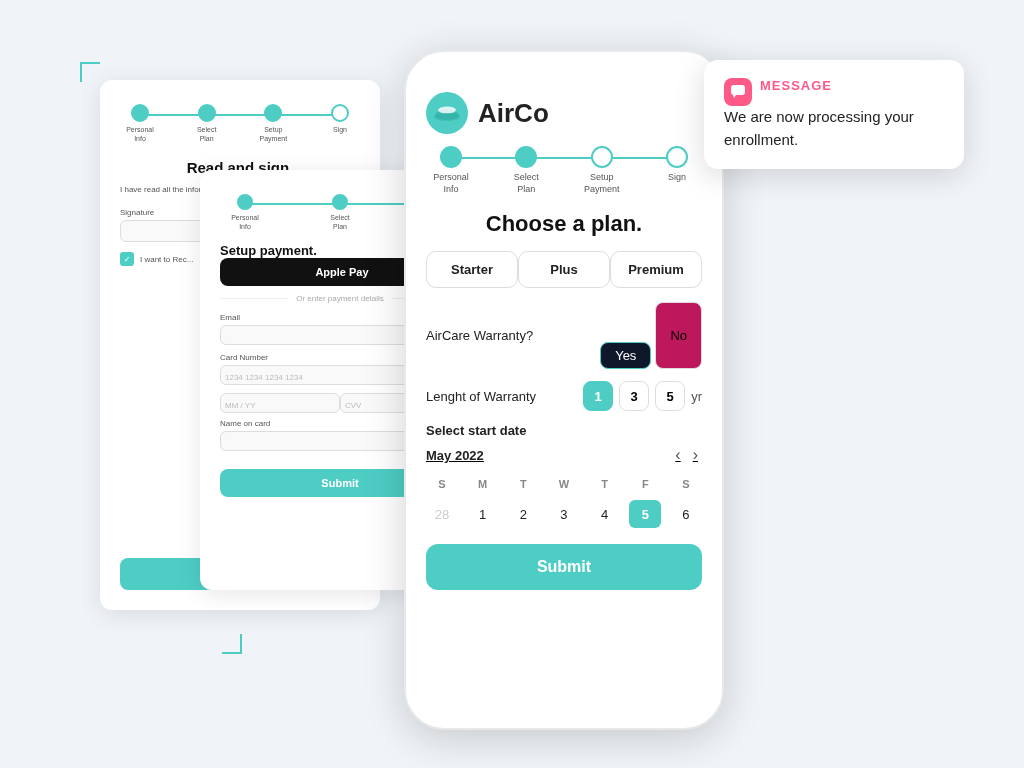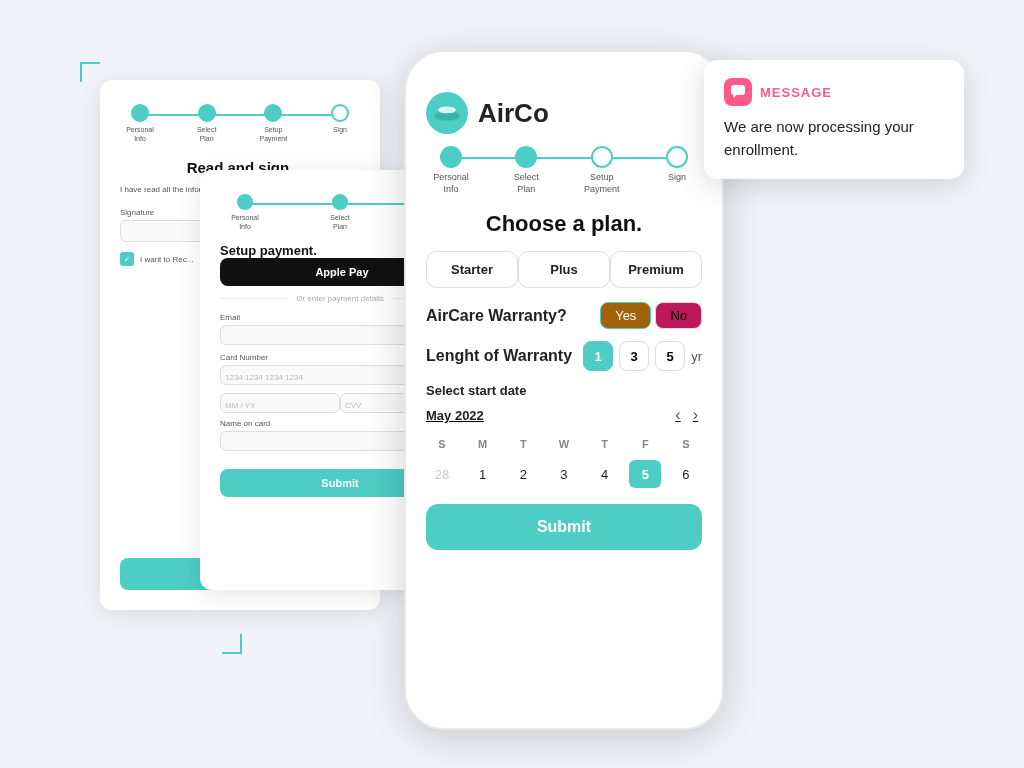--- a/index.html
+++ b/index.html
@@ -74,23 +74,21 @@
       top: 60px;
       width: 260px;
       background: #fff;
       border-radius: 14px;
       box-shadow: 0 6px 30px rgba(0,0,0,0.15);
       padding: 18px 20px;
       z-index: 10;
     }
     .message-header {
       display: flex;
-      align-items: center;
       gap: 8px;
-      margin-bottom: 10px;
     }
     .message-icon {
       width: 28px;
       height: 28px;
       background: #ff5a87;
       border-radius: 8px;
       display: flex;
       align-items: center;
       justify-content: center;
       color: white;
@@ -205,41 +203,42 @@
     }
 
     
     .option-row {
       display: flex;
       align-items: center;
       justify-content: space-between;
       margin-bottom: 12px;
     }
     .option-label {
-      font-size: 16px;
+      font-size: 13px;
       color: #222;
-      font-weight: 700;
+      font-weight: 400;
     }
     .toggle-group {
       display: flex;
       gap: 4px;
     }
     .toggle-btn {
       padding: 5px 14px;
       border: 1.5px solid #ddd;
       border-radius: 8px;
       background: #be185d;
       font-size: 13px;
       cursor: pointer;
       font-weight: 500;
     }
     .toggle-btn.active {
-      background: #a16207;
+      background: #0f172a;
       border-color: #4ecdc4;
       color: #fff;
+      margin-top: 40px;
     }
 
     
     .warranty-group {
       display: flex;
       gap: 6px;
     }
     .warranty-btn {
       width: 30px;
       height: 30px;

